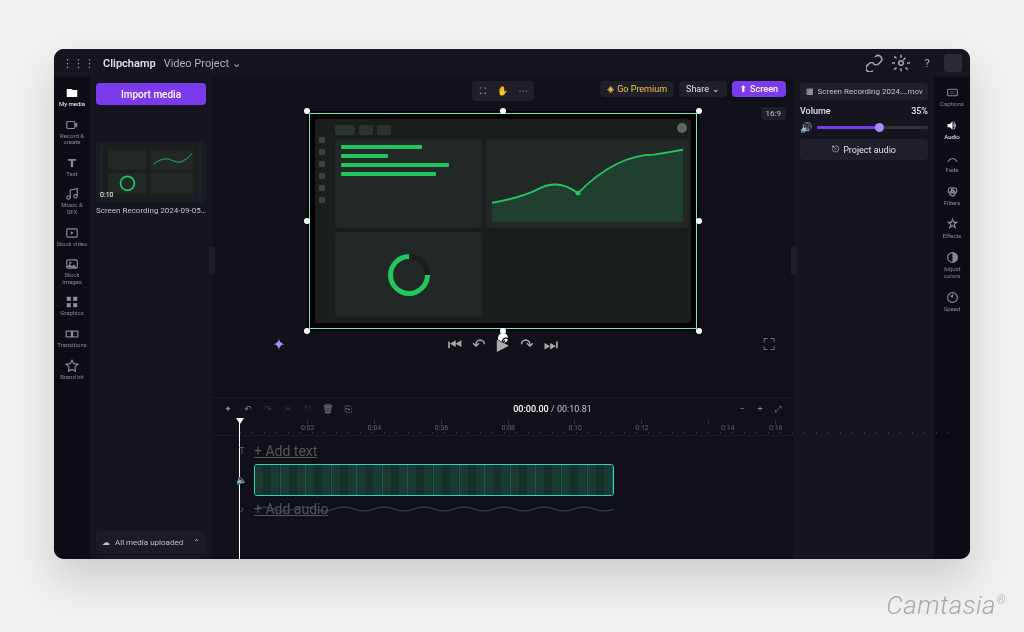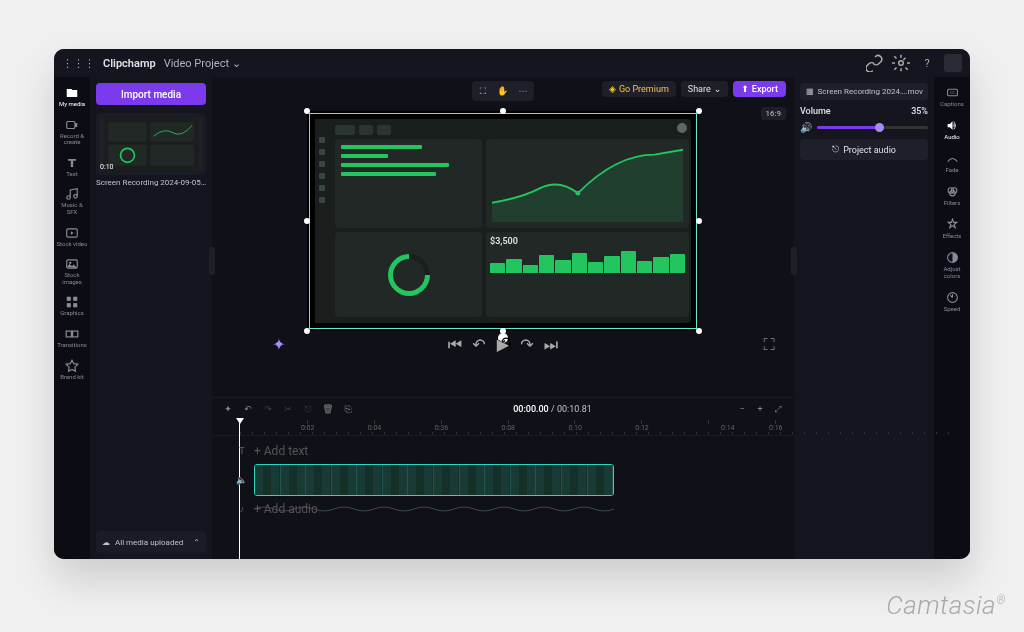--- a/index.html
+++ b/index.html
@@ -16,21 +16,21 @@
   .titlebar .avatar { width: 18px; height: 18px; background: #2a2b35; border-radius: 3px; }
 
   .body { flex: 1; display: flex; min-height: 0; }
 
   .railcol { width: 36px; background: #0b0c14; display: flex; flex-direction: column; align-items: center; padding-top: 6px; gap: 4px; }
   .rail-item { width: 32px; display: flex; flex-direction: column; align-items: center; gap: 1px; color: #8a8a98; font-size: 6px; text-align: center; padding: 3px 0; border-radius: 4px; }
   .rail-item.active { color: #fff; }
   .rail-item svg { width: 14px; height: 14px; }
   .rail-item span { line-height: 1.1; }
 
-  .mediacol { width: 122px; background: #14151e; display: flex; flex-direction: column; }
+  .mediacol { width: 122px; background: #14151e; display: flex; flex-direction: column; gap: 28px; }
   .import-btn { margin: 6px; height: 22px; background: #7c3aed; color: #fff; font-size: 10px; border-radius: 4px; display: flex; align-items: center; justify-content: center; font-weight: 500; }
   .media-thumb { margin: 2px 6px; width: 110px; }
   .thumb-img { width: 110px; height: 62px; background: #1a1b24; border-radius: 4px; position: relative; overflow: hidden; }
   .thumb-img .mini { position: absolute; inset: 4px; background: #1f2128; border-radius: 2px; }
   .thumb-img .dur { position: absolute; left: 4px; bottom: 4px; font-size: 7px; color: #fff; }
   .media-label { display: flex; align-items: center; gap: 3px; color: #c0c0cc; font-size: 8px; margin-top: 3px; white-space: nowrap; overflow: hidden; }
   .mediacol .fill { flex: 1; }
   .upload-status { height: 22px; margin: 6px; background: #1a1b24; border-radius: 4px; display: flex; align-items: center; gap: 5px; padding: 0 6px; color: #c0c0cc; font-size: 8px; }
 
   .centercol { flex: 1; background: #0f1018; display: flex; flex-direction: column; min-width: 0; }
@@ -79,21 +79,21 @@
   .tl-tools .time b { color: #fff; font-weight: 500; padding-left: 15px; }
   .tl-tools .zoom { display: flex; gap: 6px; }
   .ruler { height: 16px; position: relative; color: #666; font-size: 7px; border-bottom: 1px solid #1a1b24; }
   .ruler .tick { position: absolute; top: 0; height: 4px; width: 1px; background: #333; }
   .ruler .label { position: absolute; top: 4px; }
   .playhead { position: absolute; left: 0; top: -2px; width: 0; height: 0; border-left: 4px solid transparent; border-right: 4px solid transparent; border-top: 6px solid #fff; }
   .playhead-line { position: absolute; left: 3px; top: 0; width: 1px; height: 140px; background: #fff; }
   .tracks { flex: 1; position: relative; padding-left: 24px; padding-top: 6px; }
   .track { height: 18px; margin-bottom: 4px; display: flex; align-items: center; gap: 6px; }
   .track .ticon2 { width: 12px; color: #666; font-size: 9px; text-align: center;}
-  .track .placeholder { color: #555; font-size: 12px; }
+  .track .placeholder { color: #555; font-size: 14px; text-decoration: underline; }
   .track.video { height: 32px; }
   .clip { height: 32px; width: 360px; background: linear-gradient(#1a3a36,#0e2824); border: 1px solid #2dd4bf; border-radius: 3px; display: flex; overflow: hidden; }
   .clip .seg { flex: 1; border-right: 1px solid rgba(45,212,191,.2); background: repeating-linear-gradient(90deg,#1a3a36 0,#1a3a36 8px,#153029 8px,#153029 16px); }
   .track.audio .wave { height: 14px; width: 360px; display:flex; align-items:center; }
   .track.audio .wave svg { width:100%; height:100%; }
 
   .rightcol { width: 140px; background: #14151e; display: flex; flex-direction: column; padding: 6px; gap: 6px; }
   .clip-name { background: #1e1f29; border-radius: 4px; padding: 4px 6px; color: #c0c0cc; font-size: 8px; white-space: nowrap; overflow: hidden; display:flex; align-items:center; gap:4px;}
   .vol-row { display: flex; justify-content: space-between; color: #e0e0e8; font-size: 9px; font-weight: 500; }
   .slider-row { display: flex; align-items: center; gap: 5px; }
@@ -248,21 +248,21 @@
           <div class="premium-btn">
               <span>◈</span>
               <span>Go Premium</span>
             </div>
           <div class="share-btn">
               <span>Share</span>
               <span>⌄</span>
             </div>
           <div class="export-btn">
               <span>⬆</span>
-              <span>Export</span>
+              <span>Screen</span>
             </div>
         </div>
         <div class="aspect-badge">16:9</div>
 
         <div class="preview">
           <div class="dashboard">
             <div class="dash-rail">
                 <div></div>
                 <div></div>
                 <div></div>
@@ -288,37 +288,20 @@
                   <svg viewBox="0 0 200 80" preserveAspectRatio="none">
                       <path d="M0 60 Q30 55 50 45 T90 50 Q110 30 130 20 T170 10 L200 5 L200 80 L0 80 Z" fill="#22c55e" opacity=".15"></path>
                       <path d="M0 60 Q30 55 50 45 T90 50 Q110 30 130 20 T170 10 L200 5" stroke="#22c55e" fill="none" stroke-width="2"></path>
                       <circle cx="90" cy="50" r="2.5" fill="#22c55e"></circle>
                     </svg>
                 </div>
                 <div class="card card-donut">
                     <div class="ring"></div>
                   </div>
                 <div class="card card-stats">
-                  <div class="stat">
-                      <div class="val">$3,500</div>
-                      <div class="bars">
-                        <div style="height:40%"></div>
-                        <div style="height:60%"></div>
-                        <div style="height:35%"></div>
-                        <div style="height:75%"></div>
-                        <div style="height:55%"></div>
-                        <div style="height:85%"></div>
-                        <div style="height:45%"></div>
-                        <div style="height:70%"></div>
-                        <div style="height:90%"></div>
-                        <div style="height:50%"></div>
-                        <div style="height:65%"></div>
-                        <div style="height:80%"></div>
-                      </div>
-                    </div>
                 </div>
               </div>
             </div>
           </div>
           <div class="selected"></div>
           <div class="handle" style="left:-3px;top:-3px"></div>
             <div class="handle" style="right:-3px;top:-3px"></div>
           <div class="handle" style="left:-3px;bottom:-3px"></div>
             <div class="handle" style="right:-3px;bottom:-3px"></div>
           <div class="handle" style="left:50%;top:-3px;margin-left:-3px"></div>

